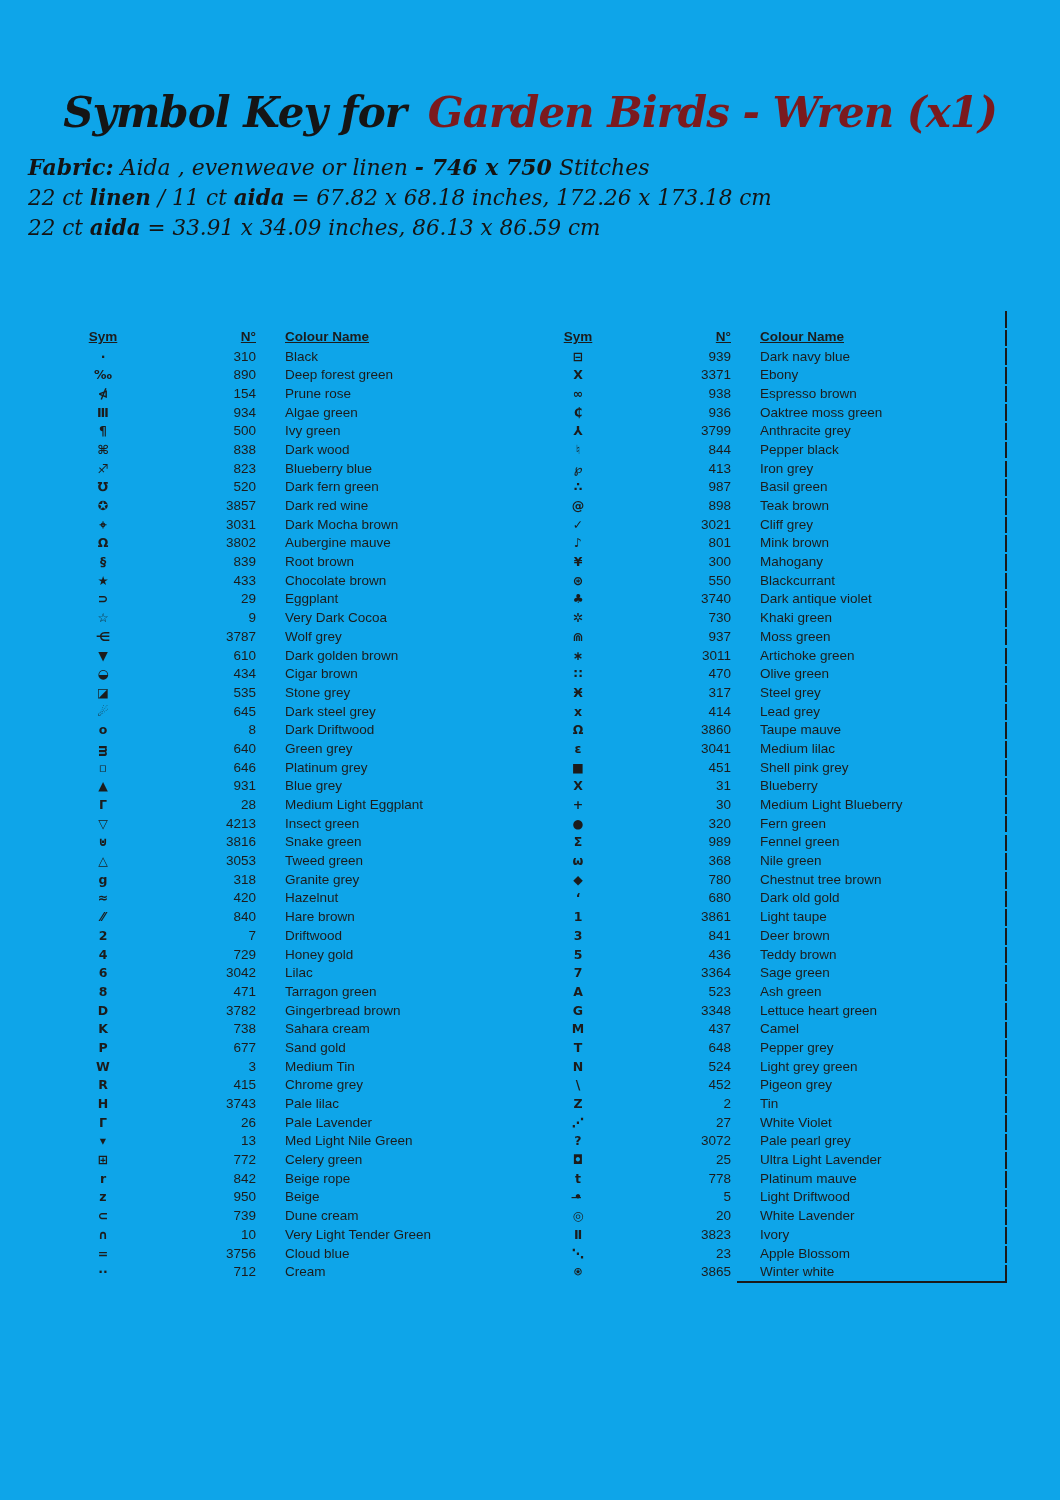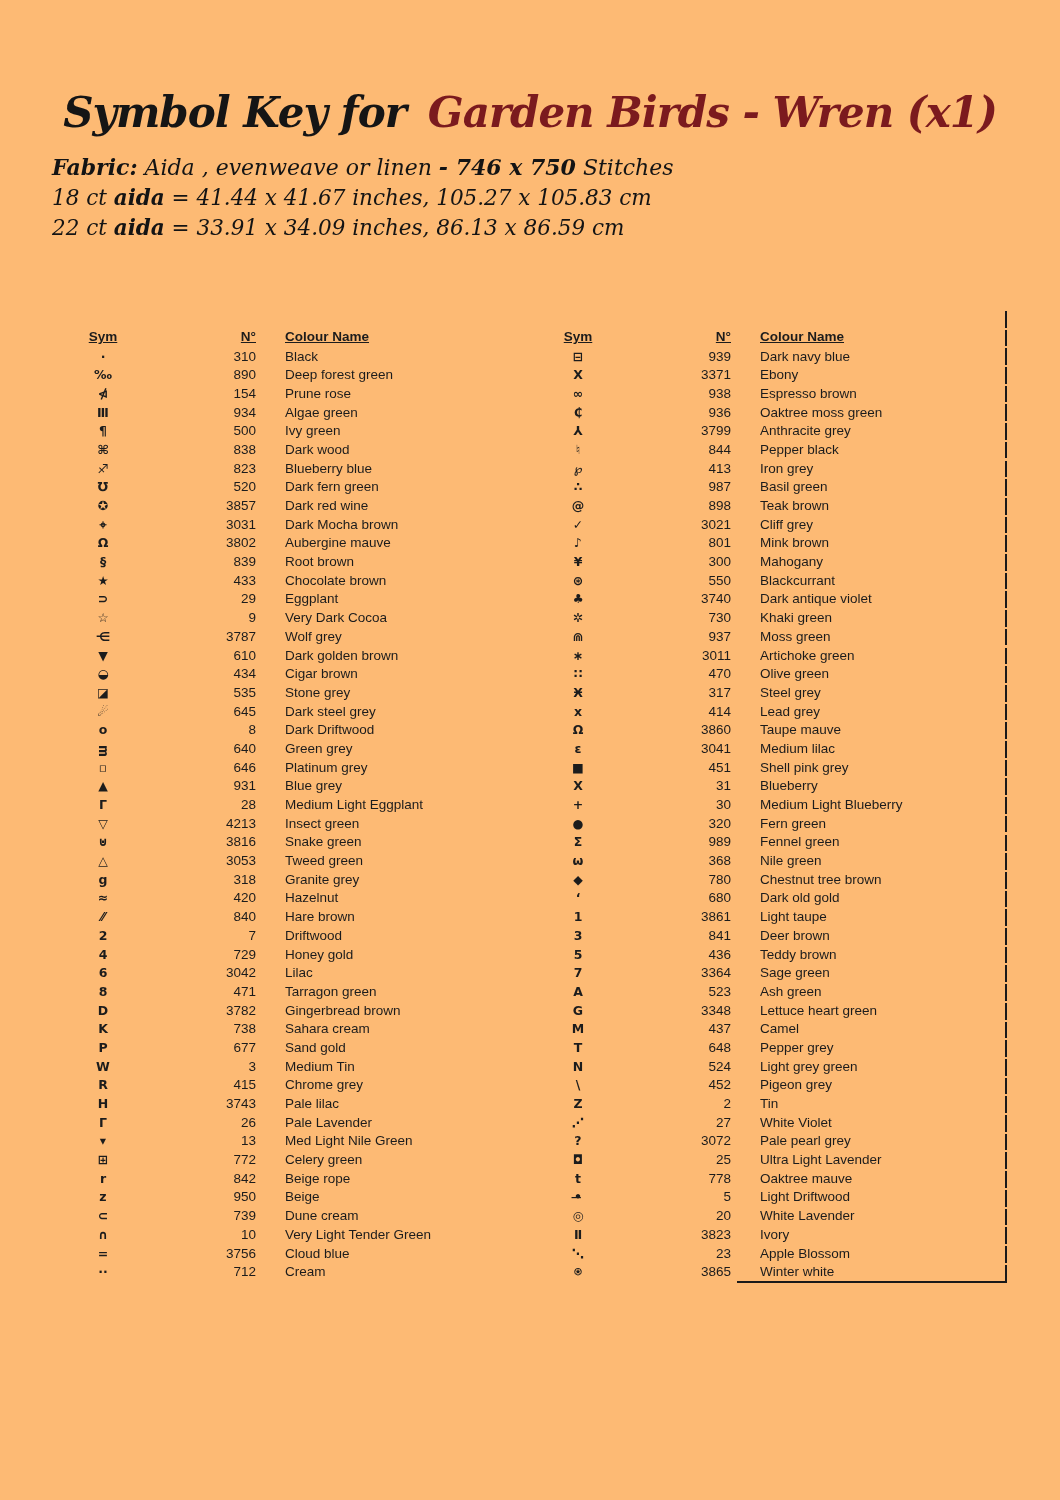--- a/index.html
+++ b/index.html
@@ -1,25 +1,25 @@
 <!DOCTYPE html>
 <html><head>
 <meta charset="utf-8">
 <style>
   html,body{margin:0;padding:0;background:#ffffff;}
-  .page{position:relative;width:1060px;height:1500px;background:#fdba74;overflow:hidden;
+  .page{position:relative;width:1060px;height:1500px;background:#0ea5e9;overflow:hidden;
         color:#1c1c1c;}
   
   .title{position:absolute;top:88px;left:0;width:100%;text-align:center;white-space:nowrap;
          font-family:"DejaVu Serif", serif;font-style:italic;font-weight:bold;
          font-size:42px;letter-spacing:-1px;margin:0;}
   .t-black{color:#151515;margin-right:22px;}
   .t-red{color:#7b1a1e;}
   
-  .fabric{position:absolute;left:52px;top:152px;width:990px;
+  .fabric{position:absolute;left:28px;top:152px;width:990px;
           font-family:"DejaVu Serif", serif;font-style:italic;font-size:21.5px;
           color:#141414;}
   .fab-line{height:30.6px;line-height:30.6px;white-space:nowrap;}
   .fab-line .b{font-weight:bold;}
   .fab-first{font-size:22px;}
   
   .key{position:absolute;top:328px;font-family:"Liberation Sans","DejaVu Sans",sans-serif;
        font-size:13.5px;color:#1c1c1c;}
   .key-left{left:60px;width:420px;}
   .key-right{left:535px;width:472px;}
@@ -38,21 +38,21 @@
   .hline{position:absolute;left:737px;top:1281px;width:270px;height:1.8px;background:#1a1a1a;}
 </style>
 </head>
 <body>
 
 <div class="page">
   <h1 class="title"><span class="t-black">Symbol Key for</span><span class="t-red">Garden Birds - Wren (x1)</span></h1>
 
   <div class="fabric" id="fabric">
       <div class="fab-line fab-first"><span class="b">Fabric:</span><span>  Aida , evenweave or  linen </span><span class="b">- 746 x 750</span><span> Stitches</span></div>
-      <div class="fab-line"><span>18 ct </span><span class="b">aida</span><span>  = 41.44 x 41.67 inches, 105.27 x 105.83 cm</span></div>
+      <div class="fab-line"><span>22 ct </span><span class="b">linen</span><span> / 11 ct </span><span class="b">aida</span><span> = 67.82 x 68.18 inches, 172.26 x 173.18 cm</span></div>
       <div class="fab-line"><span>22 ct </span><span class="b">aida</span><span> = 33.91 x 34.09 inches, 86.13 x 86.59 cm</span></div>
     </div>
 
   <div class="key key-left" id="key-left">
       <div class="krow khead">
         <div class="kc kc0">Sym</div>
         <div class="kc kc1">N°</div>
         <div class="kc kc2">Colour Name</div>
       </div>
       <div class="krow">
@@ -528,21 +528,21 @@
         <div class="kc kc2">Pale pearl grey</div>
       </div>
       <div class="krow">
         <div class="kc kc0">◘</div>
         <div class="kc kc1">25</div>
         <div class="kc kc2">Ultra Light Lavender</div>
       </div>
       <div class="krow">
         <div class="kc kc0">t</div>
         <div class="kc kc1">778</div>
-        <div class="kc kc2">Oaktree mauve</div>
+        <div class="kc kc2">Platinum mauve</div>
       </div>
       <div class="krow">
         <div class="kc kc0">•̶</div>
         <div class="kc kc1">5</div>
         <div class="kc kc2">Light Driftwood</div>
       </div>
       <div class="krow">
         <div class="kc kc0">◎</div>
         <div class="kc kc1">20</div>
         <div class="kc kc2">White Lavender</div>

